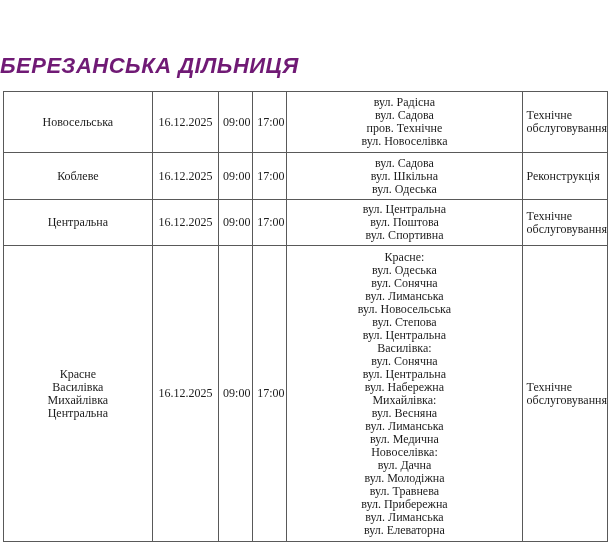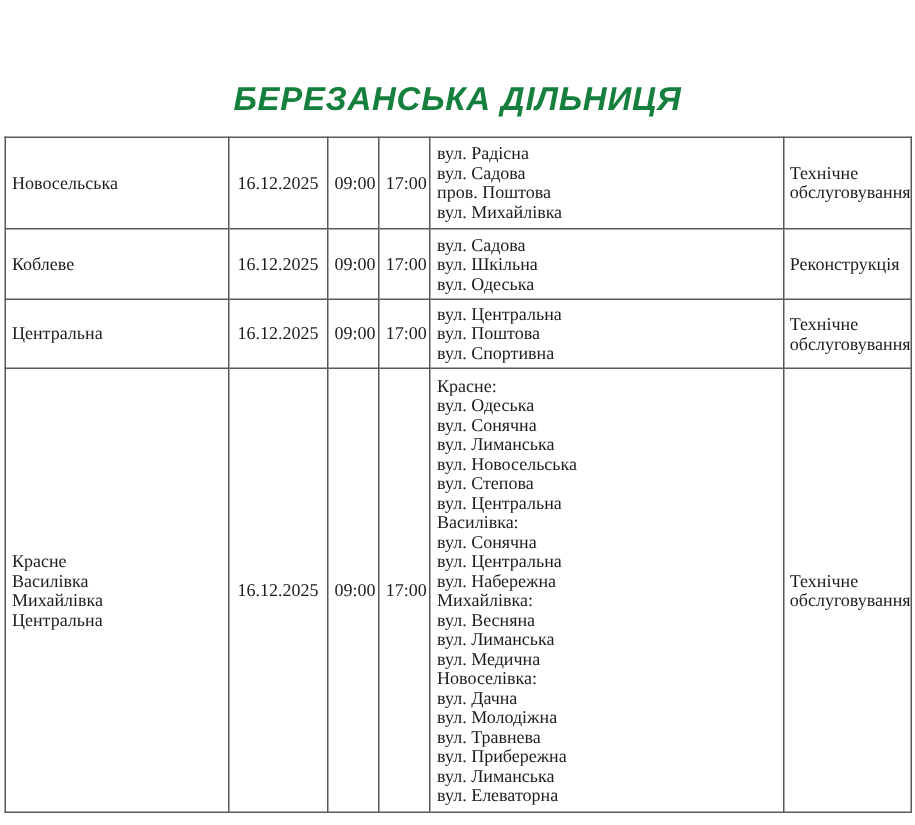--- a/index.html
+++ b/index.html
@@ -11,27 +11,26 @@
     width: 610px;
     height: 550px;
     font-family: "Liberation Serif", serif;
     color: #1c1c1c;
     overflow: hidden;
   }
   .page-title {
     margin: 0;
     padding-top: 53px;
     padding-bottom: 12px;
-    text-align: center;
     font-family: "Liberation Sans", sans-serif;
     font-weight: bold;
     font-style: italic;
     font-size: 22px;
     letter-spacing: 0.5px;
-    color: #15803d;
+    color: #701a75;
   }
   table.schedule {
     border-collapse: collapse;
     table-layout: fixed;
     margin-left: 3px;
     width: 605px;
   }
   table.schedule td {
     border: 1px solid #595959;
     font-size: 12px;
@@ -55,21 +54,21 @@
 
   td.cell-date, td.cell-start, td.cell-end {
     text-align: center;
     padding-left: 1px;
     padding-right: 1px;
     white-space: nowrap;
   }
   td.cell-work {
     padding-right: 1px;
   }
-  .street-line, .location-line { white-space: nowrap; }
+  .street-line, .location-line { white-space: nowrap; text-align: center; }
   .group-header { font-weight: normal; }
 </style>
 </head>
 <body>
 
 <h1 class="page-title">БЕРЕЗАНСЬКА ДІЛЬНИЦЯ</h1>
 
 <table class="schedule">
   <colgroup>
     <col class="c-location">
@@ -83,22 +82,22 @@
       <tr>
         <td class="cell-location">
           <div class="location-line">Новосельська</div>
         </td>
         <td class="cell-date">16.12.2025</td>
         <td class="cell-start">09:00</td>
         <td class="cell-end">17:00</td>
         <td class="cell-streets">
           <div class="street-line">вул. Радісна</div>
           <div class="street-line">вул. Садова</div>
-          <div class="street-line">пров. Поштова</div>
-          <div class="street-line">вул. Михайлівка</div>
+          <div class="street-line">пров. Технічне</div>
+          <div class="street-line">вул. Новоселівка</div>
         </td>
         <td class="cell-work">Технічне обслуговування</td>
       </tr>
       <tr>
         <td class="cell-location">
           <div class="location-line">Коблеве</div>
         </td>
         <td class="cell-date">16.12.2025</td>
         <td class="cell-start">09:00</td>
         <td class="cell-end">17:00</td>

